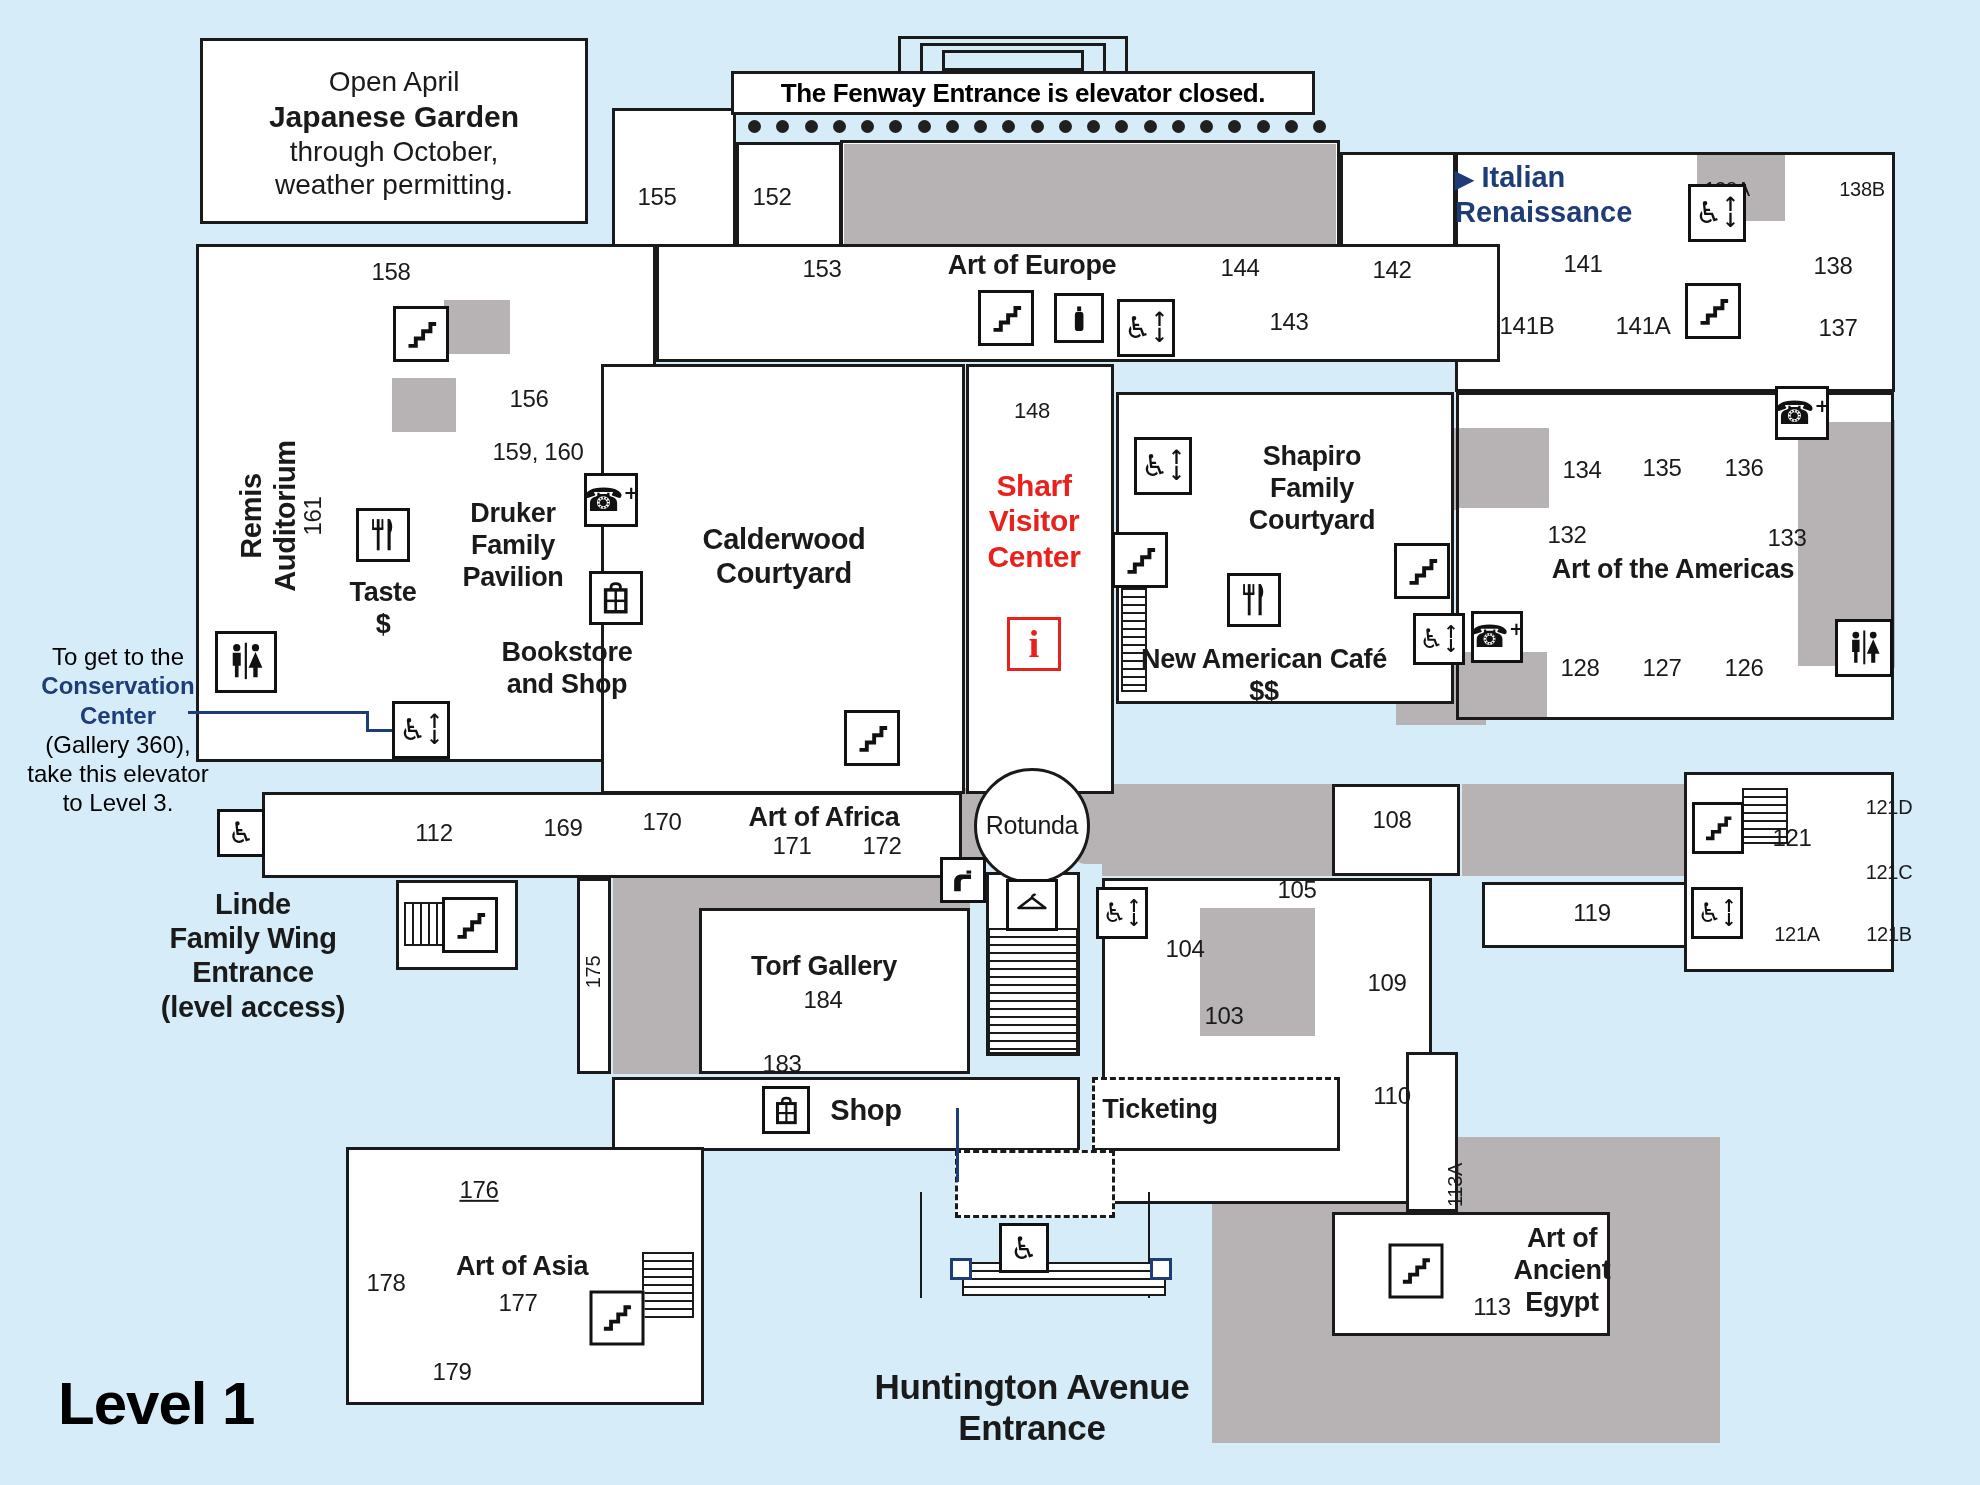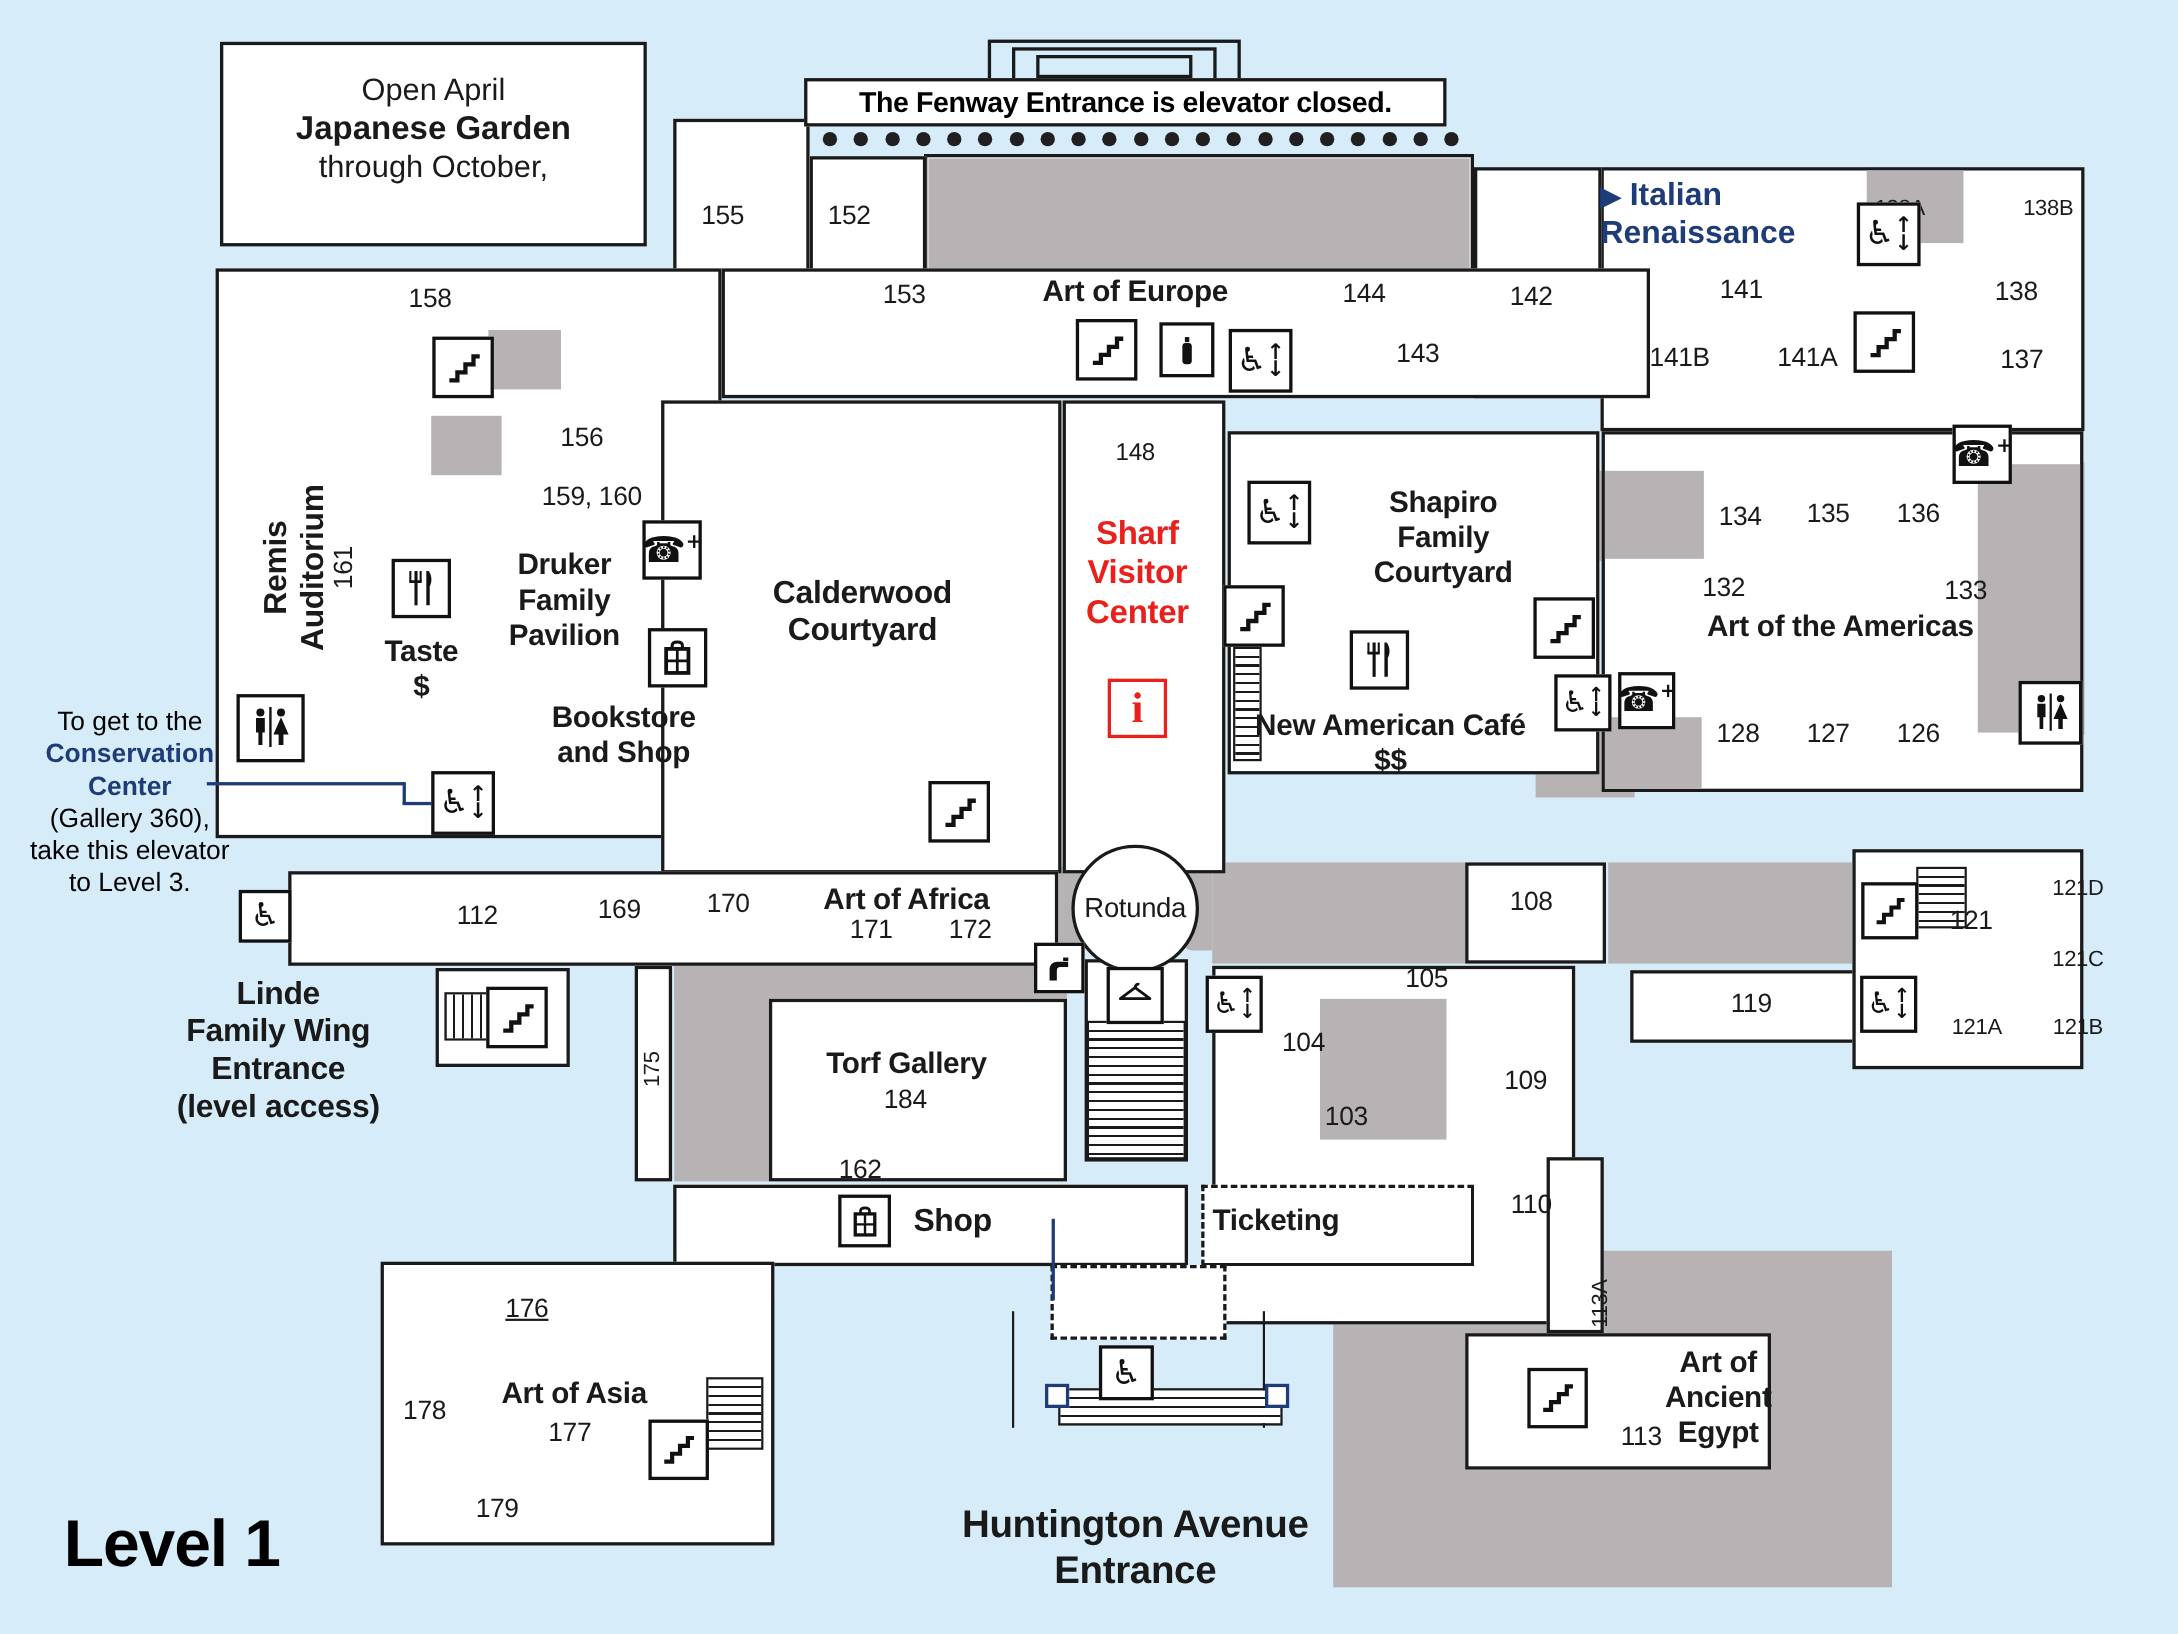--- a/index.html
+++ b/index.html
@@ -83,20 +83,21 @@
   <div class="w" style="left:1406px;top:1052px;width:52px;height:160px;"></div>
   <div class="w" style="left:346px;top:1147px;width:358px;height:258px;"></div>
   <div class="w" style="left:1332px;top:1212px;width:278px;height:124px;"></div>
   <div class="w" style="left:396px;top:880px;width:122px;height:90px;"></div>
 
   <div class="w" style="left:200px;top:38px;width:388px;height:186px;">
     <div class="note" style="left:0;top:24px;width:382px;font-size:28px;color:#1a1a1a;">
       <div>Open April</div>
       <div style="font-weight:700;font-size:30px;">Japanese Garden</div>
       <div>through October,</div>
+      <div>weather permitting.</div>
     </div>
   </div>
 
   <div class="nest" style="left:898px;top:36px;width:230px;height:46px;"></div>
   <div class="nest" style="left:920px;top:43px;width:186px;height:33px;"></div>
   <div class="nest" style="left:942px;top:50px;width:142px;height:21px;"></div>
   <div class="w" style="left:731px;top:71px;width:584px;height:44px;display:flex;align-items:center;justify-content:center;">
     <span style="font-weight:700;font-size:26px;letter-spacing:-0.4px;">The Fenway Entrance is elevator closed.</span>
   </div>
   <div id="dots">
@@ -224,21 +225,21 @@
     <div class="lbl" style="left: 1889px; top: 808px; font-size: 20px;">121D</div>
     <div class="lbl" style="left: 1889px; top: 873px; font-size: 20px;">121C</div>
     <div class="lbl" style="left: 1797px; top: 935px; font-size: 20px;">121A</div>
     <div class="lbl" style="left: 1889px; top: 935px; font-size: 20px;">121B</div>
     <div class="lbl" style="left: 1185px; top: 949px; font-size: 24px;">104</div>
     <div class="lbl" style="left: 1387px; top: 983px; font-size: 24px;">109</div>
     <div class="lbl" style="left: 1224px; top: 1016px; font-size: 24px;">103</div>
     <div class="lbl" style="left: 824px; top: 967px; font-size: 27px; font-weight: 700;">Torf Gallery</div>
     <div class="lbl" style="left: 823px; top: 1000px; font-size: 24px;">184</div>
     <div class="lbl rot" style="left: 594px; top: 972px; font-size: 20px;">175</div>
-    <div class="lbl" style="left: 782px; top: 1064px; font-size: 24px;">162</div>
+    <div class="lbl" style="left: 782px; top: 1064px; font-size: 24px;">183</div>
     <div class="lbl" style="left: 866px; top: 1110px; font-size: 29px; font-weight: 700;">Shop</div>
     <div class="lbl" style="left: 1160px; top: 1110px; font-size: 27px; font-weight: 700;">Ticketing</div>
     <div class="lbl" style="left: 1392px; top: 1096px; font-size: 24px;">110</div>
     <div class="lbl rot" style="left: 1456px; top: 1185px; font-size: 20px;">113A</div>
     <div class="lbl" style="left: 1562px; top: 1271px; font-size: 27px; font-weight: 700;">Art of
 Ancient
 Egypt</div>
     <div class="lbl" style="left: 1492px; top: 1307px; font-size: 24px;">113</div>
     <div class="lbl" style="left: 479px; top: 1190px; font-size: 24px; text-decoration: underline;">176</div>
     <div class="lbl" style="left: 386px; top: 1283px; font-size: 24px;">178</div>

